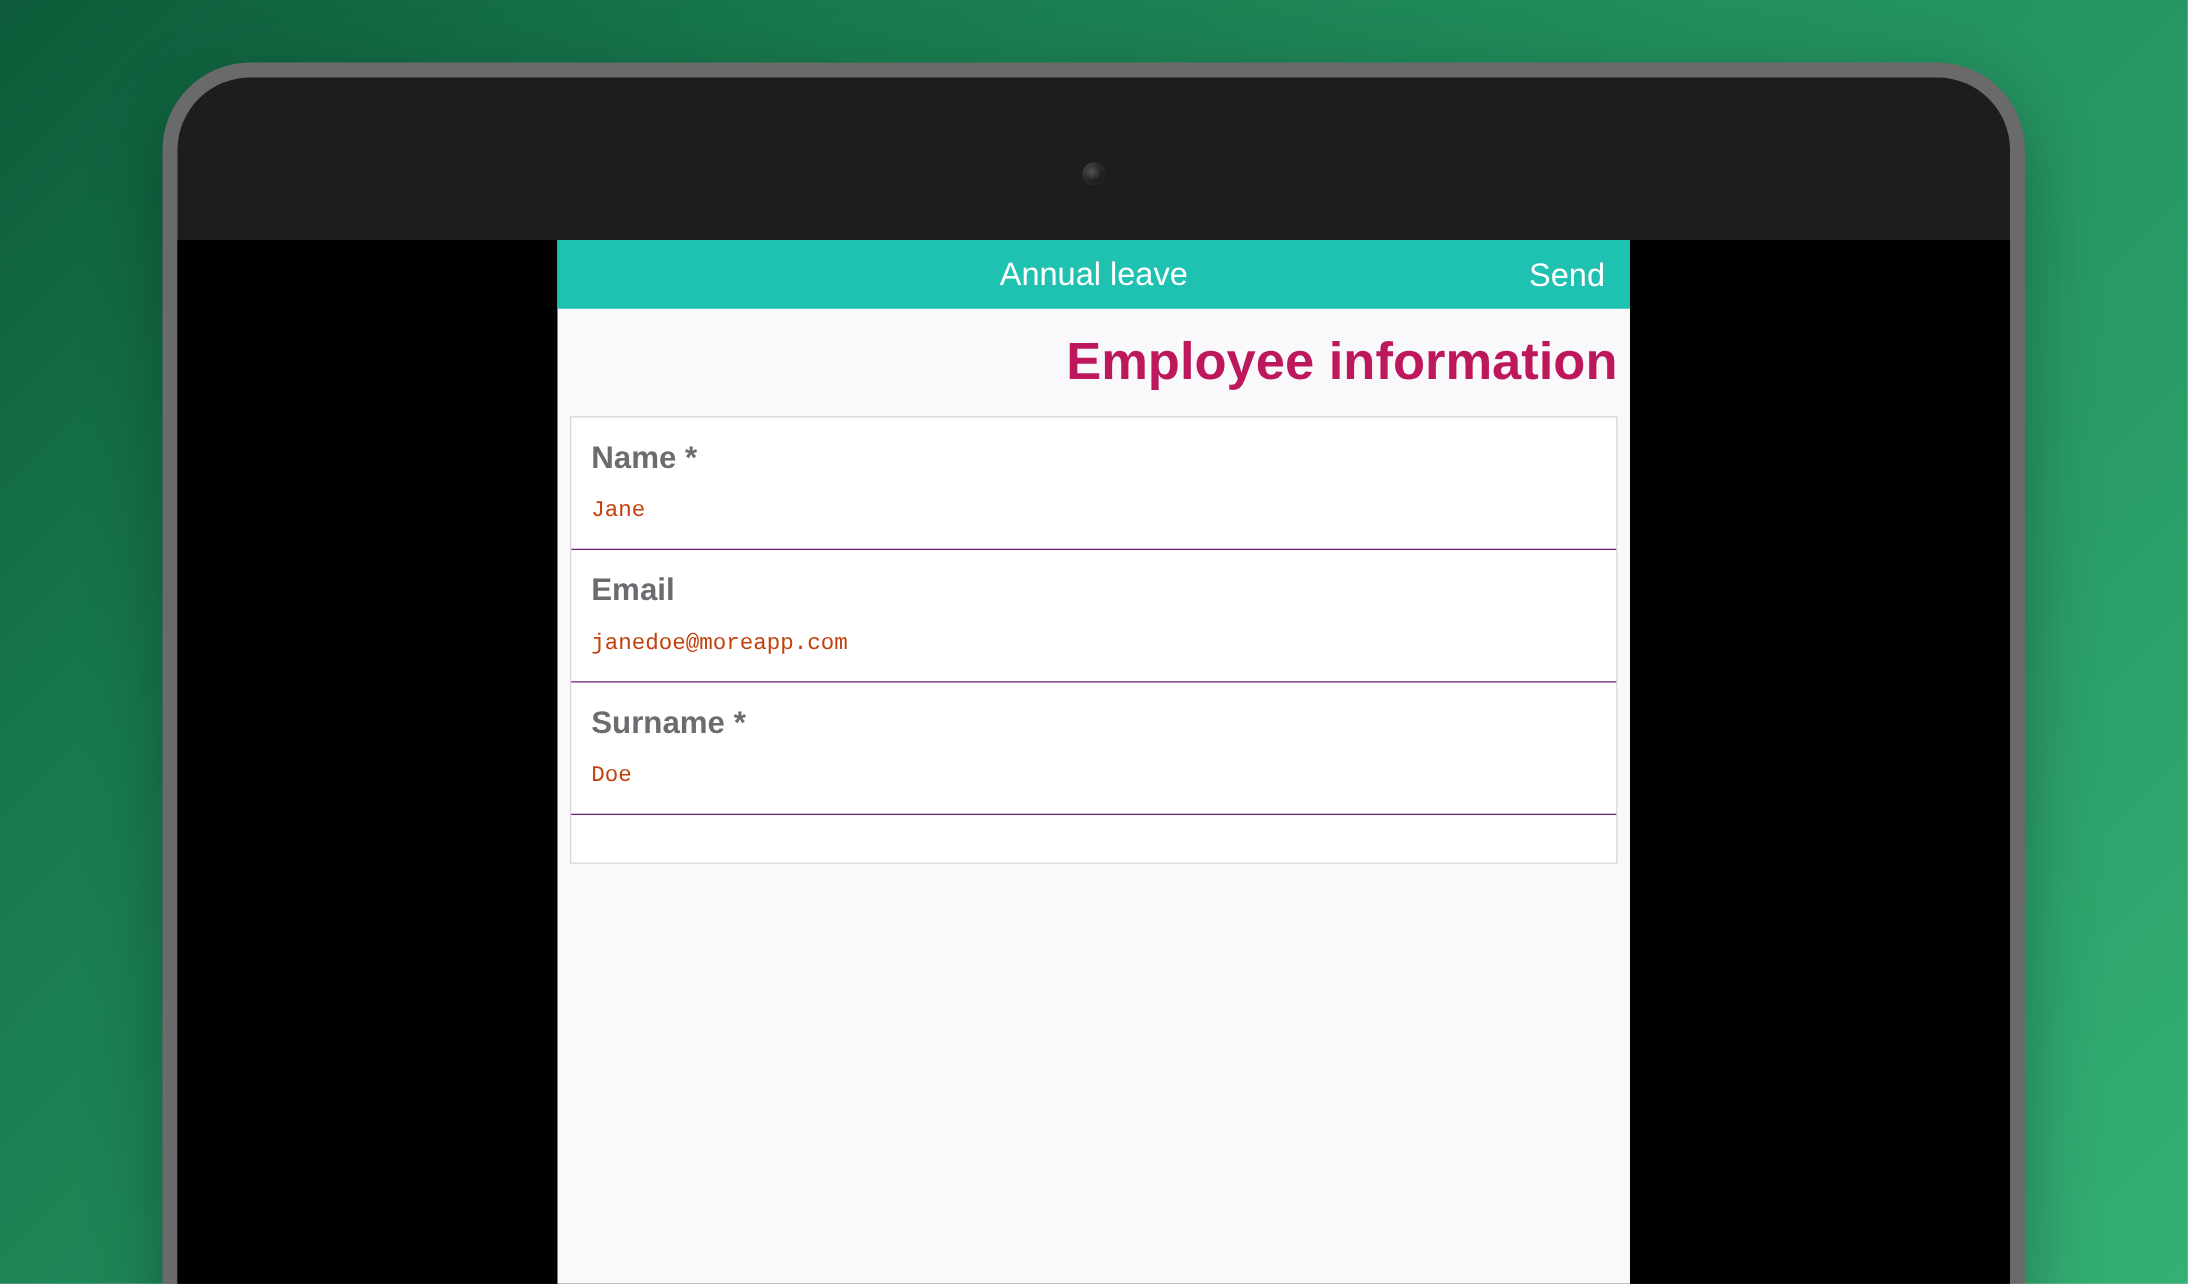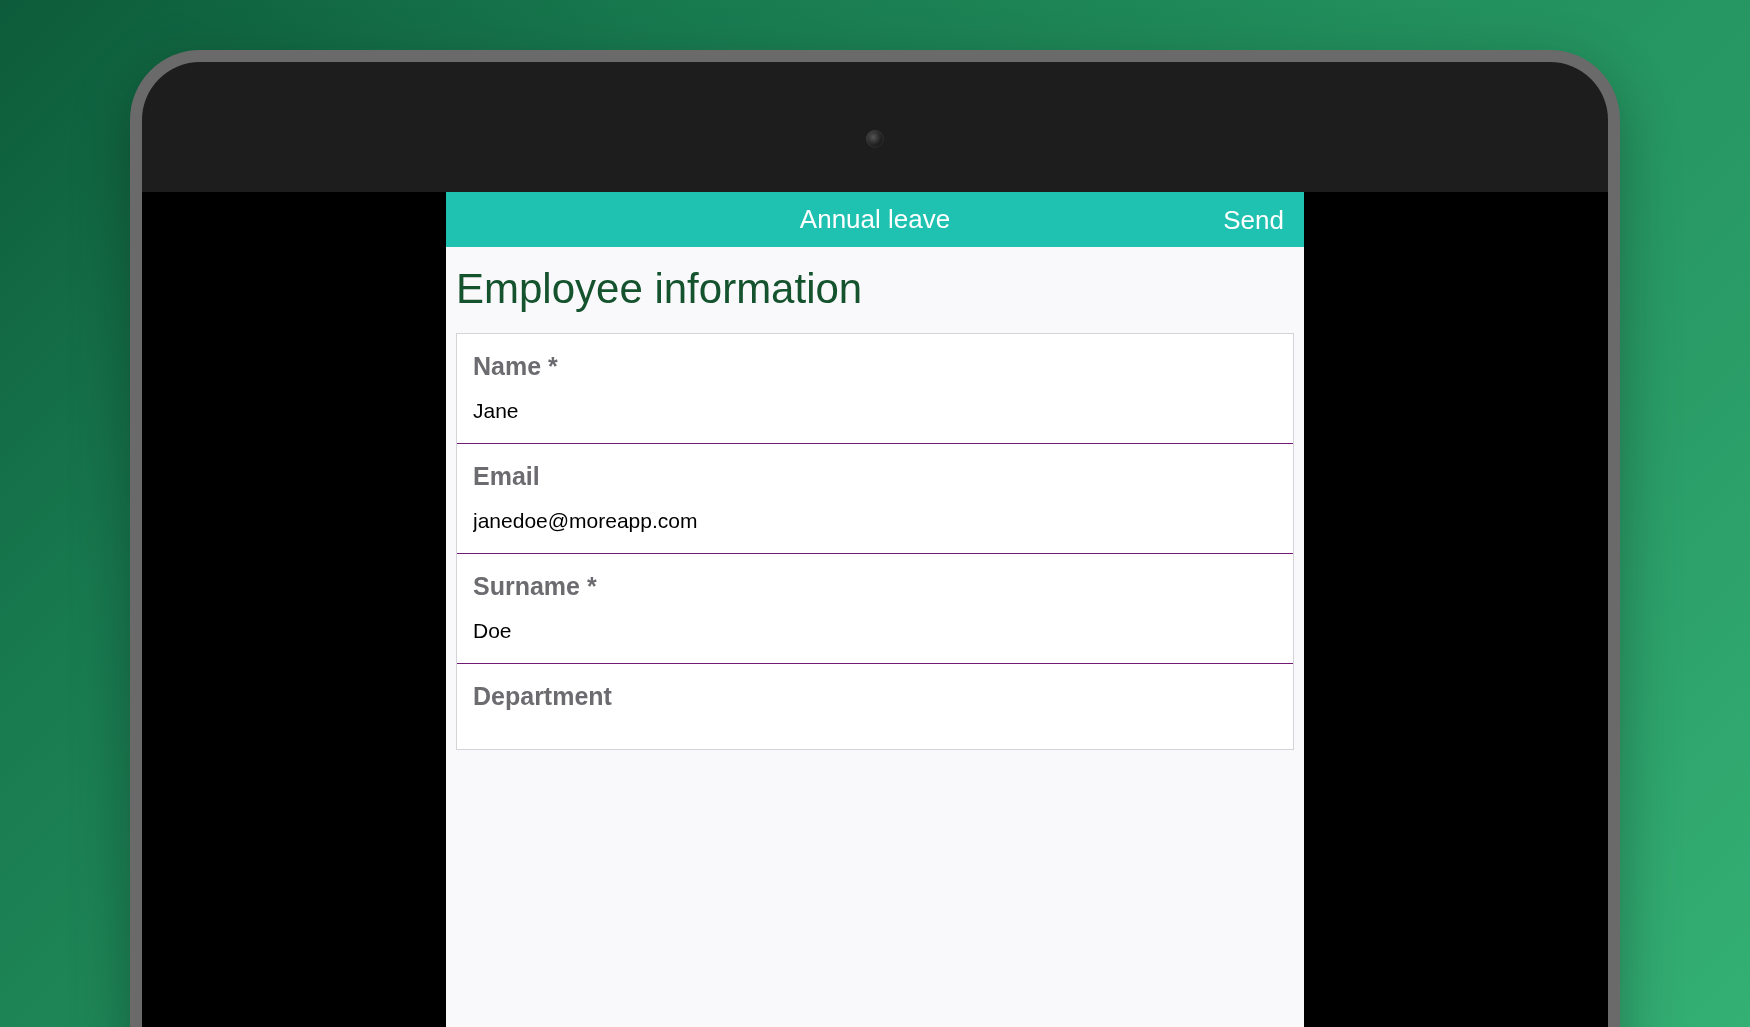--- a/index.html
+++ b/index.html
@@ -91,23 +91,24 @@
       font-size: 26px;
       font-weight: 400;
       cursor: pointer;
       background: none;
       border: none;
       font-family: inherit;
     }
     
     .section-title {
       font-size: 42px;
-      font-weight: 400;
-      color: #14532d;
+      font-weight: 700;
+      color: #be185d;
       padding: 18px 10px 20px 10px;
+      text-align: right;
     }
     
     .form-container {
       padding: 0 10px;
     }
     
     .form-card {
       background: #ffffff;
       border: 1px solid #d4d4d8;
     }
@@ -122,28 +123,28 @@
     }
     
     .field-label {
       font-size: 25px;
       font-weight: 600;
       color: #6b6b70;
       margin-bottom: 18px;
     }
     
     .field-input {
-      font-size: 21px;
-      color: #000000;
+      font-size: 18px;
+      color: #c2410c;
       font-weight: 400;
       border: none;
       outline: none;
       width: 100%;
       background: transparent;
-      font-family: Liberation Sans, sans-serif;
+      font-family: Liberation Mono, monospace;
     }
   </style>
 </head>
 <body>
 
 <div class="tablet-frame">
   <div class="tablet-inner">
     <div class="camera"></div>
     <div class="screen">
       <div class="app-viewport">
@@ -167,21 +168,20 @@
               <div class="field-label">Email</div>
               <input class="field-input" type="email" value="janedoe@moreapp.com" style="">
             </div>
 
             <div class="form-field">
               <div class="field-label">Surname *</div>
               <input class="field-input" type="text" value="Doe" style="">
             </div>
 
             <div class="form-field">
-              <div class="field-label">Department</div>
             </div>
 
           </div>
         </div>
 
       </div>
     </div>
   </div>
 </div>
 

